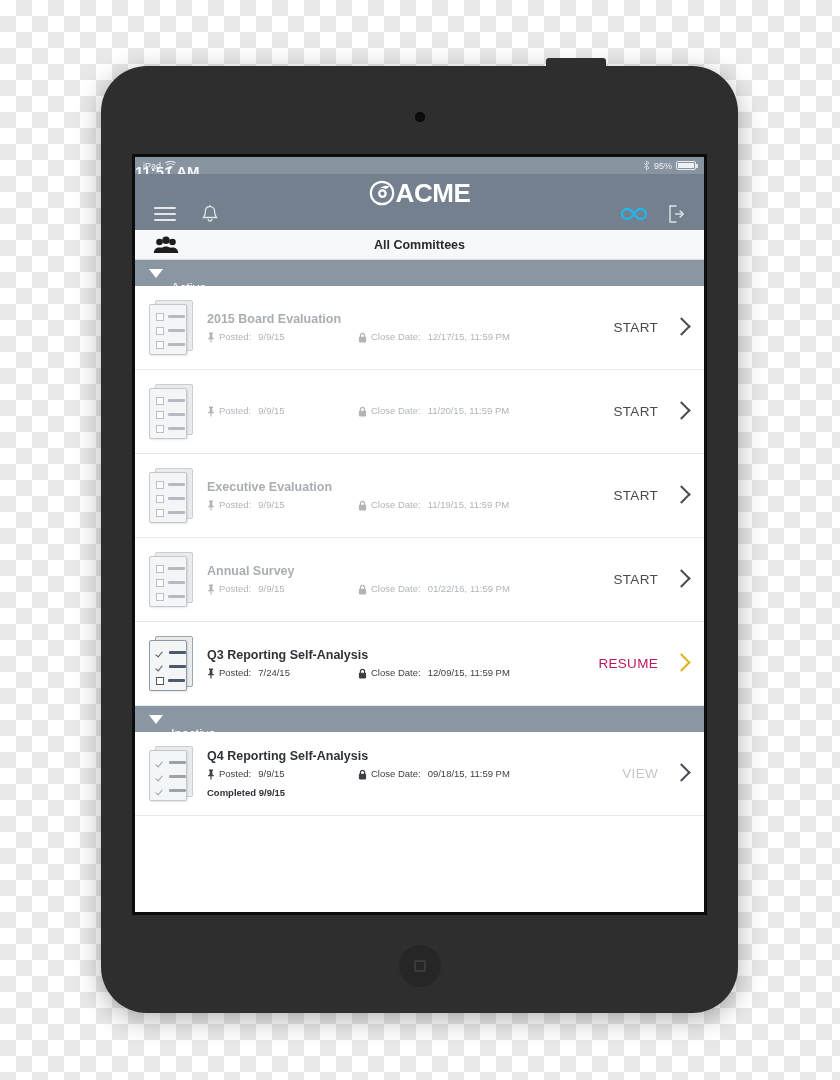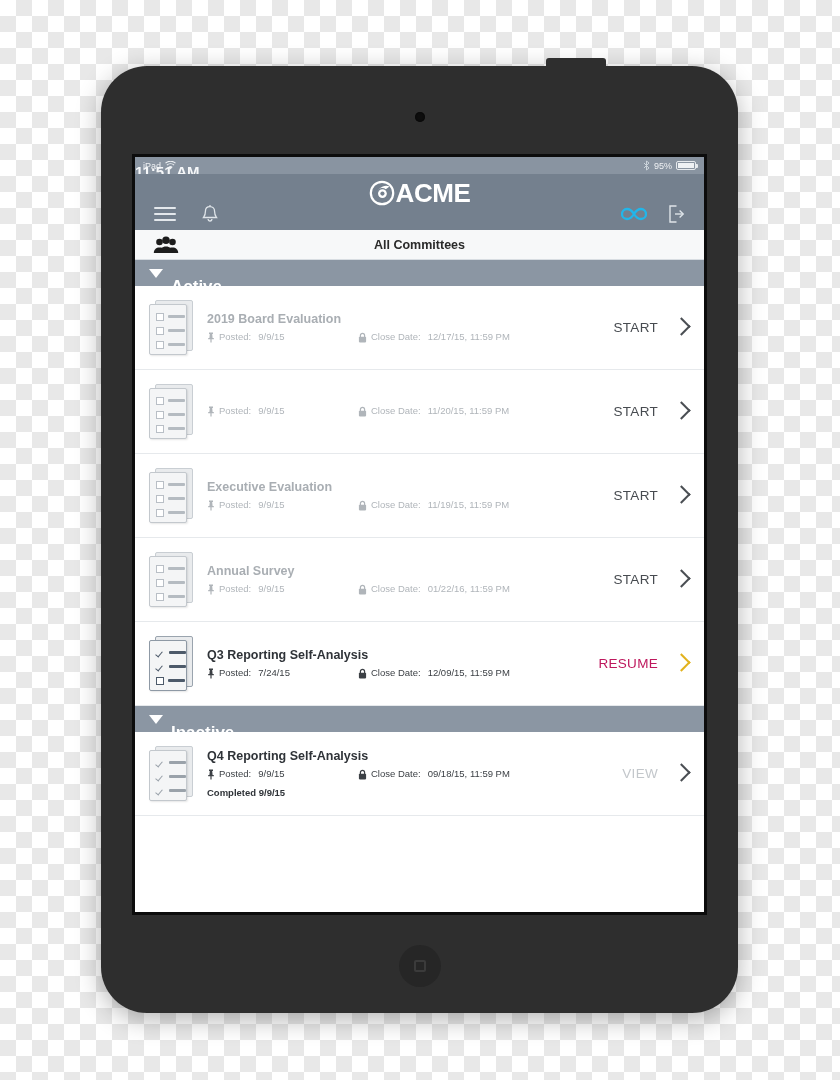--- a/index.html
+++ b/index.html
@@ -203,22 +203,22 @@
     padding-left: 14px;
     flex: none;
   }
   .section-header .caret {
     width: 0; height: 0;
     border-left: 7px solid transparent;
     border-right: 7px solid transparent;
     border-top: 9px solid #ffffff;
   }
   .section-header .label {
-    font-size: 17px;
-    font-weight: bold;
+    font-size: 13px;
+    font-weight: normal;
     color: #ffffff;
     margin-top: 28px;
   }
 
   
   #list-area { flex: 1; background: #ffffff; overflow: hidden; }
 
   .row {
     height: 84px;
     display: flex;
@@ -452,21 +452,21 @@
                 <span class="chk-box"></span>
                 <span class="bar"></span>
               </div>
               <div class="line-row">
                 <span class="chk-box"></span>
                 <span class="bar"></span>
               </div>
             </div>
     </div>
           <div class="row-body">
-         <div class="row-title muted">2019 Board Evaluation</div>
+         <div class="row-title muted">2015 Board Evaluation</div>
          <div class="meta-line muted">
            <span class="meta-grp posted">
              <span>
                   <svg width="8" height="11" viewBox="0 0 8 11" style="flex:none">
       <path d="M2 0.6 H6 V2 H5.2 L5.6 6 H6.8 V7.2 H4.6 V10.6 H3.4 V7.2 H1.2 V6 H2.4 L2.8 2 H2 Z" fill="#b0b5ba"></path>
     </svg>
                 </span>
              <span class="meta-label">Posted:</span>
              <span class="meta-val">9/9/15</span>
            </span>

